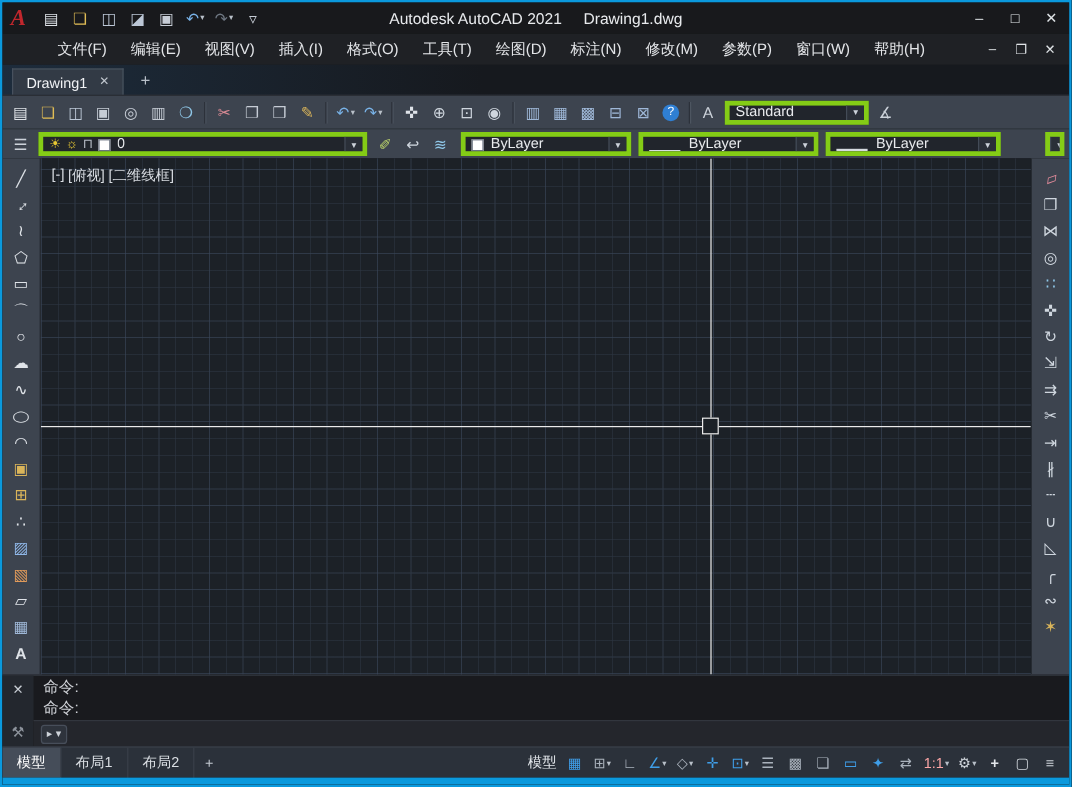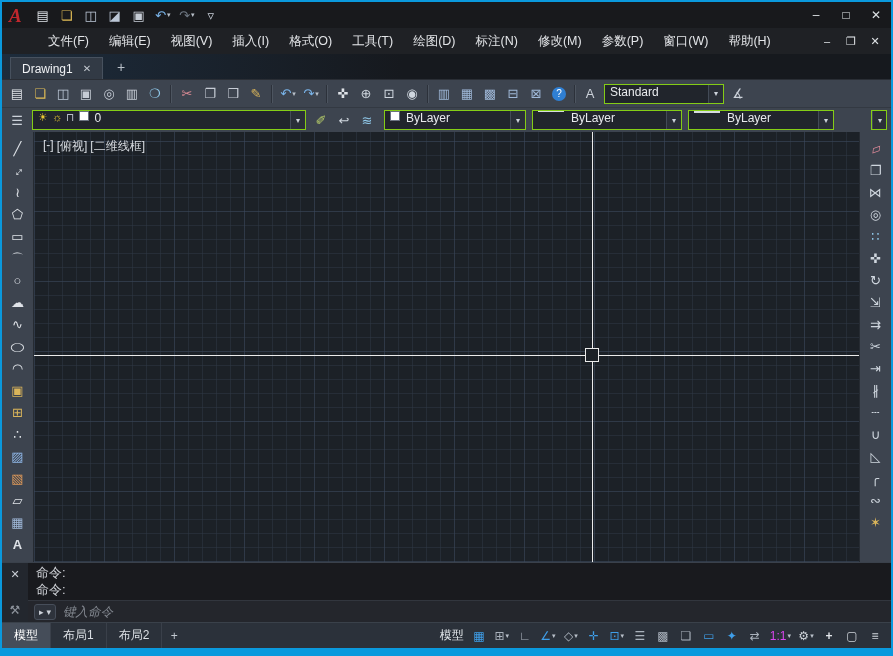--- a/index.html
+++ b/index.html
@@ -49,22 +49,22 @@
   .toolbar2 { flex: 0 0 25px; border-top: 1px solid #333942; }
   .tb-list { display: flex; align-items: center; gap: 1px; }
   .tbtn { width: 22px; height: 21px; display: flex; align-items: center; justify-content: center;
     color: #ccd2da; font-size: 13px; border-radius: 2px; flex: 0 0 auto; }
   .tbtn .g { display: inline-block; line-height: 1; }
   .caret { font-size: 7px; color: #b9c0c9; margin-left: 1px; }
   .tsep { width: 2px; height: 18px; margin: 0 3px;
     border-left: 1px solid #2c313a; border-right: 1px solid #4d5560; }
   .tbtn.help .g { background: #2f7fd3; color: #fff; border-radius: 50%;
     width: 14px; height: 14px; font-size: 10px; display: flex; align-items: center; justify-content: center; }
-  .combo { height: 20px; background: #21252c; border: 1px solid #84cc16;
-    display: flex; align-items: flex-start; font-size: 12px; color: #e8eaed;
+  .combo { height: 20px; background: #21252c; border: 4px solid #84cc16;
+    display: flex; align-items: flex-end; font-size: 12px; color: #e8eaed;
     padding-left: 5px; overflow: hidden; flex: 0 0 auto; }
   .cval { white-space: nowrap; overflow: hidden; }
   .ccaret { margin-left: auto; width: 15px; align-self: stretch; flex: 0 0 15px;
     display: flex; align-items: center; justify-content: center;
     color: #ccd2da; font-size: 8px; border-left: 1px solid #434b57; background: #2a2f38; }
   .std-combo { width: 120px; margin: 0 3px; }
   .dim-combo { flex: 1 1 50px; min-width: 40px; margin-left: 3px; }
   .layer-combo { width: 274px; margin: 0 4px; }
   .licon { font-size: 11px; color: #e8c832; margin-right: 4px; }
   .licon.lock { color: #b8bec8; }
@@ -156,20 +156,24 @@
           <span class="caret">▾</span>
         </div>
         <div class="tbtn">
           <span class="g" style="color: rgb(111, 120, 131);">↷</span>
           <span class="caret">▾</span>
         </div>
         <div class="tbtn">
           <span class="g" style="color: rgb(198, 204, 213);">▿</span>
         </div>
       </div>
+    <div class="titlecenter">
+      <span>Autodesk AutoCAD 2021</span>
+      <span>Drawing1.dwg</span>
+    </div>
     <div class="wincontrols">
         <div class="wbtn">
           <span class="g">–</span>
         </div>
         <div class="wbtn">
           <span class="g">□</span>
         </div>
         <div class="wbtn">
           <span class="g">✕</span>
         </div>
@@ -508,21 +512,20 @@
     <div class="cmdbody">
       <div class="cmdhist">
         <div>命令:</div>
         <div>命令:</div>
       </div>
       <div class="cmdinput">
         <div class="promptbtn">
           <span>▸</span>
           <span>▾</span>
         </div>
-        <input class="cmdfield" type="text" placeholder="键入命令" style="">
       </div>
     </div>
   </div>
 
   <div class="statusbar">
     <div class="stabs">
         <div class="stab on">
           <span class="g">模型</span>
         </div>
         <div class="stab">
@@ -575,21 +578,21 @@
         <div class="sbtn2">
           <span class="g" style="color: rgb(63, 158, 232);">▭</span>
         </div>
         <div class="sbtn2">
           <span class="g" style="color: rgb(63, 158, 232);">✦</span>
         </div>
         <div class="sbtn2">
           <span class="g" style="color: rgb(170, 178, 188);">⇄</span>
         </div>
         <div class="sbtn2">
-          <span class="g" style="color: #d946ef;">1:1</span>
+          <span class="g" style="color: #fca5a5;">1:1</span>
           <span class="caret">▾</span>
         </div>
         <div class="sbtn2">
           <span class="g" style="color: rgb(207, 212, 218);">⚙</span>
           <span class="caret">▾</span>
         </div>
         <div class="sbtn2">
           <span class="g" style="color: rgb(226, 230, 234); font-weight: bold;">+</span>
         </div>
         <div class="sbtn2">

